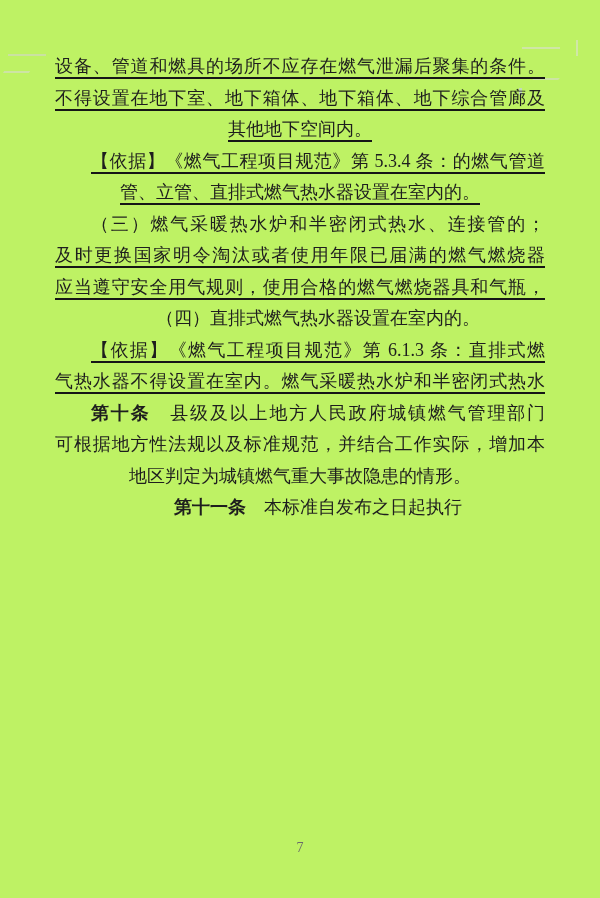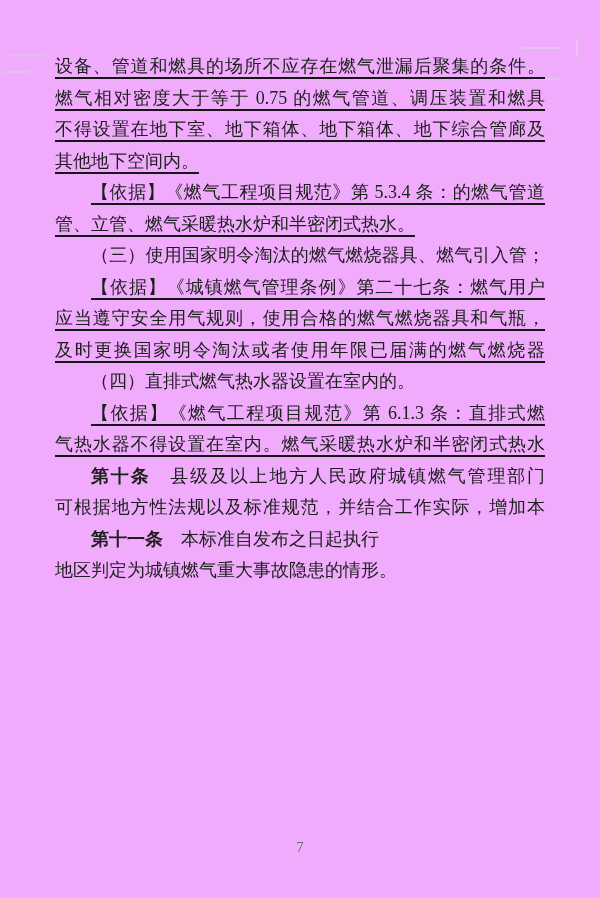--- a/index.html
+++ b/index.html
@@ -2,31 +2,31 @@
 <html><head>
 <meta charset="utf-8">
 <style>
   html,body{margin:0;padding:0;background:#ffffff;}
   body{
     width:600px;height:898px;
     font-family:"Liberation Serif","DejaVu Serif",serif;
     -webkit-font-smoothing:antialiased;
   }
   .page{
-    position:relative;width:600px;height:898px;background:#f0abfc;overflow:hidden;
+    position:relative;width:600px;height:898px;background:#bef264;overflow:hidden;
   }
   .content{
     position:absolute;left:55px;top:51px;width:490px;
   }
   .line{
     font-size:18px;
     line-height:31.5px;
     height:31.5px;
     color:#1e1e1e;
-    text-align:left;
+    text-align:center;
     white-space:normal;
     overflow:visible;
   }
   .line.j{
     text-align:justify;
     text-align-last:justify;
   }
   .line.ind{ text-indent:36px; }
   .seg.u{
     border-bottom:2px solid #161616;
@@ -53,32 +53,30 @@
 <div class="page">
   <div class="artifact a1"></div>
   <div class="artifact a2"></div>
   <div class="artifact a3"></div>
   <div class="artifact a4"></div>
   <div class="artifact a5"></div>
   <div class="artifact a6"></div>
 
   <div class="content" id="content">
       <div class="line j"><span class="seg u">设备、管道和燃具的场所不应存在燃气泄漏后聚集的条件。</span></div>
-      <div class="line j"><span class="seg u">燃气相对密度大于等于 0.75 的燃气管道、调压装置和燃具</span></div>
       <div class="line j"><span class="seg u">不得设置在地下室、地下箱体、地下箱体、地下综合管廊及</span></div>
       <div class="line"><span class="seg u">其他地下空间内。</span></div>
       <div class="line ind j"><span class="seg u">【依据】《燃气工程项目规范》第 5.3.4 条：的燃气管道</span></div>
-      <div class="line"><span class="seg u">管、立管、燃气采暖热水炉和半密闭式热水。</span></div>
-      <div class="line ind j"><span class="seg">（三）使用国家明令淘汰的燃气燃烧器具、燃气引入管；</span></div>
-      <div class="line ind j"><span class="seg u">【依据】《城镇燃气管理条例》第二十七条：燃气用户</span></div>
+      <div class="line"><span class="seg u">管、立管、直排式燃气热水器设置在室内的。</span></div>
+      <div class="line ind j"><span class="seg">（三）燃气采暖热水炉和半密闭式热水、连接管的；</span></div>
+      <div class="line j"><span class="seg u">及时更换国家明令淘汰或者使用年限已届满的燃气燃烧器</span></div>
       <div class="line j"><span class="seg u">应当遵守安全用气规则，使用合格的燃气燃烧器具和气瓶，</span></div>
-      <div class="line j"><span class="seg u">及时更换国家明令淘汰或者使用年限已届满的燃气燃烧器</span></div>
       <div class="line ind"><span class="seg">（四）直排式燃气热水器设置在室内的。</span></div>
       <div class="line ind j"><span class="seg u">【依据】《燃气工程项目规范》第 6.1.3 条：直排式燃</span></div>
       <div class="line j"><span class="seg u">气热水器不得设置在室内。燃气采暖热水炉和半密闭式热水</span></div>
       <div class="line ind j"><span class="bold seg">第十条</span><span class="seg">　县级及以上地方人民政府城镇燃气管理部门</span></div>
       <div class="line j"><span class="seg">可根据地方性法规以及标准规范，并结合工作实际，增加本</span></div>
+      <div class="line"><span class="seg">地区判定为城镇燃气重大事故隐患的情形。</span></div>
       <div class="line ind"><span class="bold seg">第十一条</span><span class="seg">　本标准自发布之日起执行</span></div>
-      <div class="line"><span class="seg">地区判定为城镇燃气重大事故隐患的情形。</span></div>
     </div>
 
   <div class="page-number">7</div>
 </div>
 
 </body></html>

